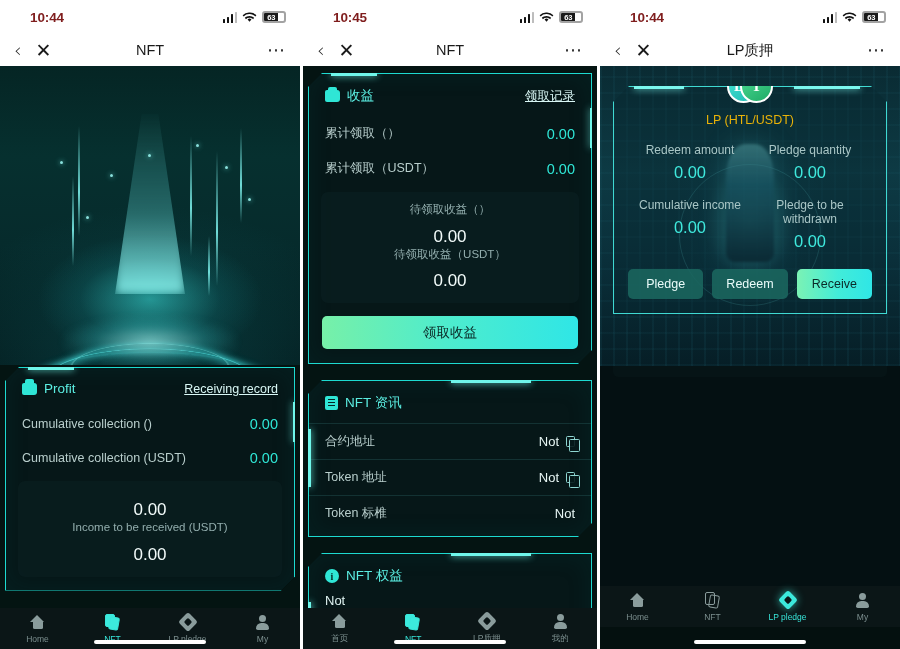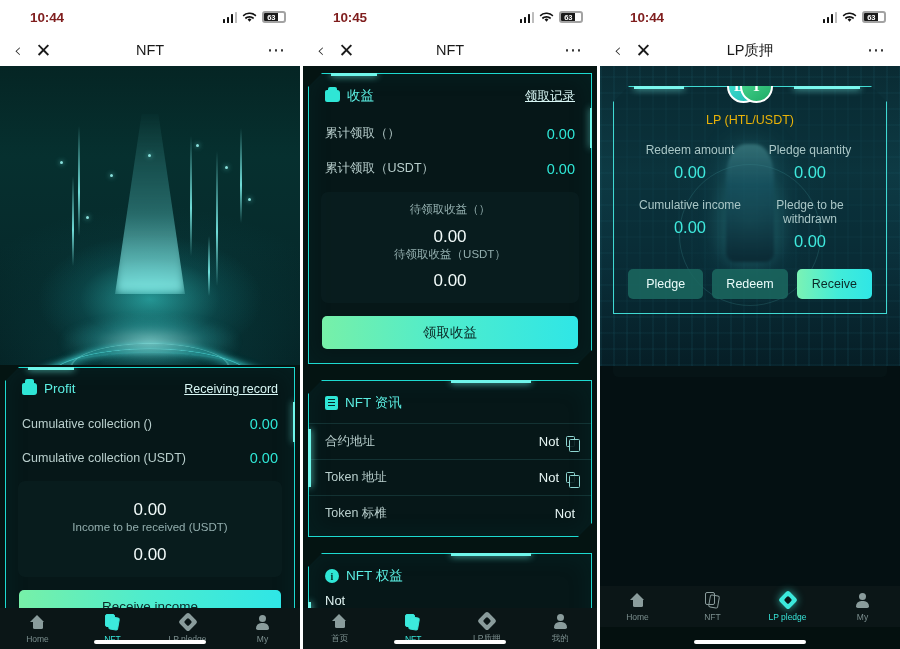--- a/index.html
+++ b/index.html
@@ -649,21 +649,20 @@
       </div>
       <div class="inner-box">
         <div class="inner-col">
           <div class="num">0.00</div>
         </div>
         <div class="inner-col">
           <div class="lbl">Income to be received (USDT)</div>
           <div class="num">0.00</div>
         </div>
       </div>
-      <button class="cta">Receive income</button>
     </div>
 
     <div class="tabbar">
       <div class="tab">
         <span class="ticon">
             <span class="i-home"></span>
           </span>
         <span class="tl">Home</span>
       </div>
       <div class="tab active">

